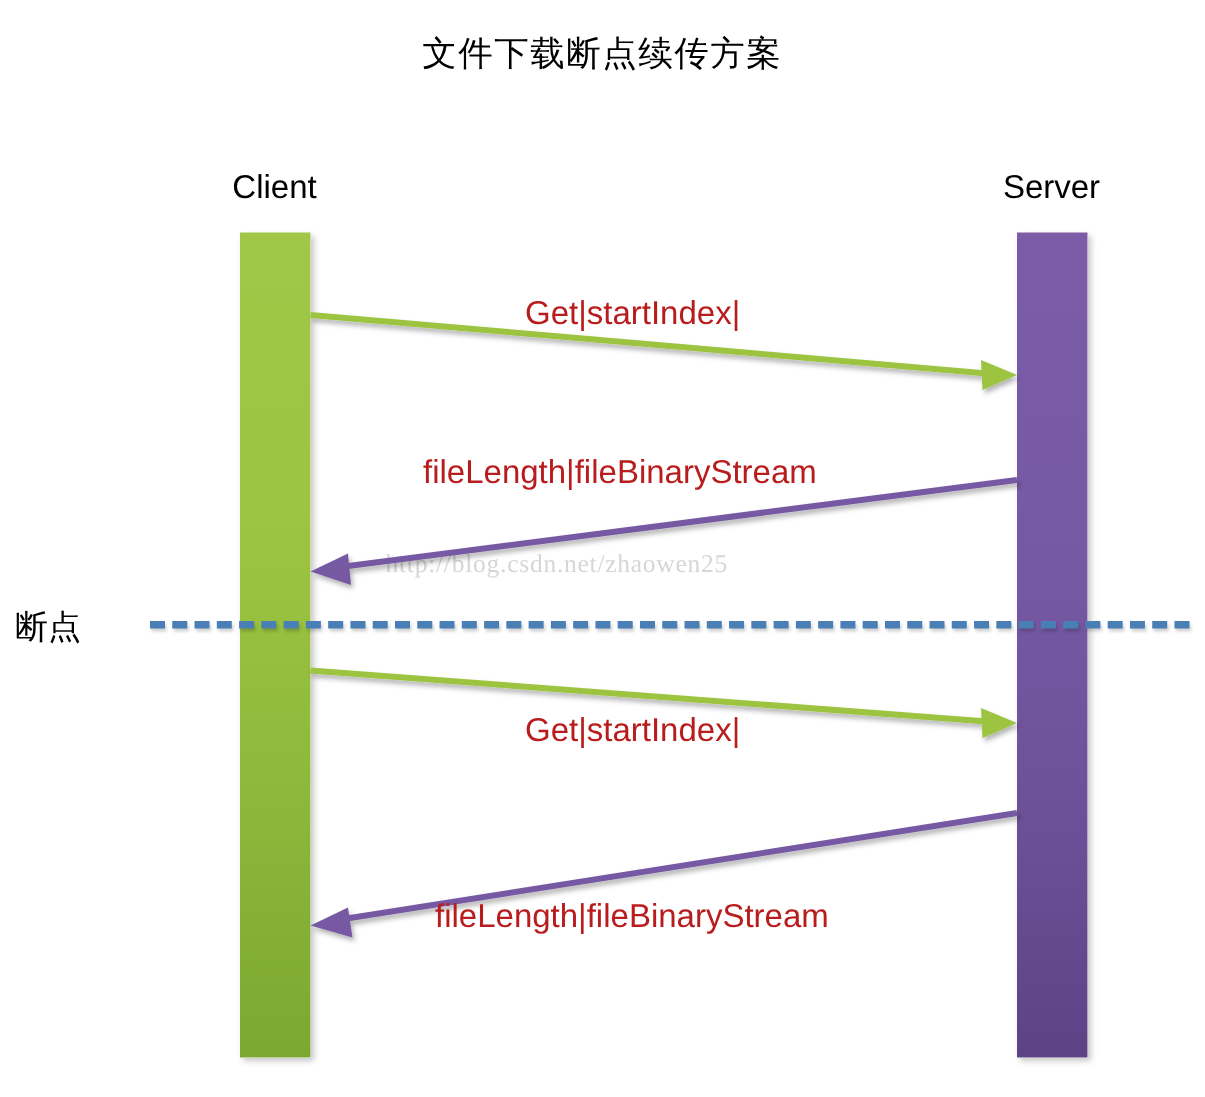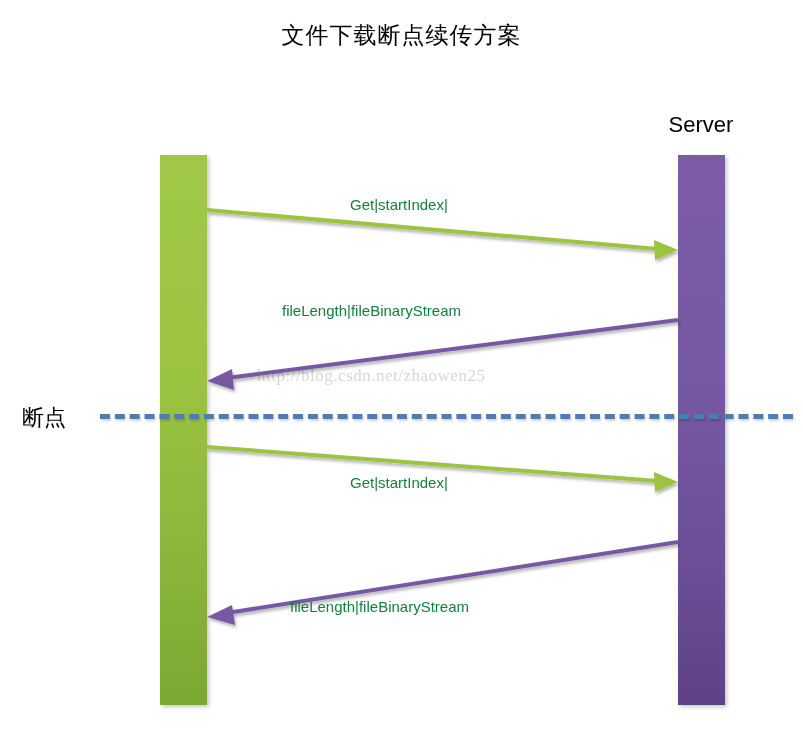--- a/index.html
+++ b/index.html
@@ -67,42 +67,42 @@
     position: absolute;
     left: 0;
     top: 0;
     width: 803px;
     height: 731px;
   }
 
   
   .msg-label {
     position: absolute;
-    font-size: 15px;
-    color: #15803d;
+    font-size: 22px;
+    color: #b91c1c;
     white-space: nowrap;
   }
   #msg-1 { left: 350px; top: 196px; }
   #msg-2 { left: 282px; top: 302px; }
   #msg-3 { left: 350px; top: 474px; }
   #msg-4 { left: 290px; top: 598px; }
 
   
   #breakpoint-line {
     position: absolute;
     left: 100px;
     top: 414px;
     width: 693px;
     height: 0;
     border-top: 5px dashed #4a7fb5;
     filter: drop-shadow(1px 2px 1px rgba(0,0,0,0.18));
   }
   #breakpoint-label {
     position: absolute;
-    left: 22px;
+    left: 10px;
     top: 403px;
     font-size: 22px;
     font-family: "DejaVu Sans", "Liberation Sans", sans-serif;
     color: #000000;
     white-space: nowrap;
   }
 
   
   #watermark {
     position: absolute;
@@ -116,20 +116,21 @@
     pointer-events: none;
   }
 </style>
 </head>
 <body>
 
 <div id="canvas">
 
   <div class="diagram-title">文件下载断点续传方案</div>
 
+  <div class="lifeline-label" id="client-label">Client</div>
   <div class="lifeline-label" id="server-label">Server</div>
 
   <div class="lifeline-bar" id="client-bar"></div>
   <div class="lifeline-bar" id="server-bar"></div>
 
   <div id="watermark">http://blog.csdn.net/zhaowen25</div>
 
   <svg id="arrow-layer" viewBox="0 0 803 731" xmlns="http://www.w3.org/2000/svg">
     <defs>
       <filter id="arrowShadow" x="-20%" y="-60%" width="150%" height="260%">

